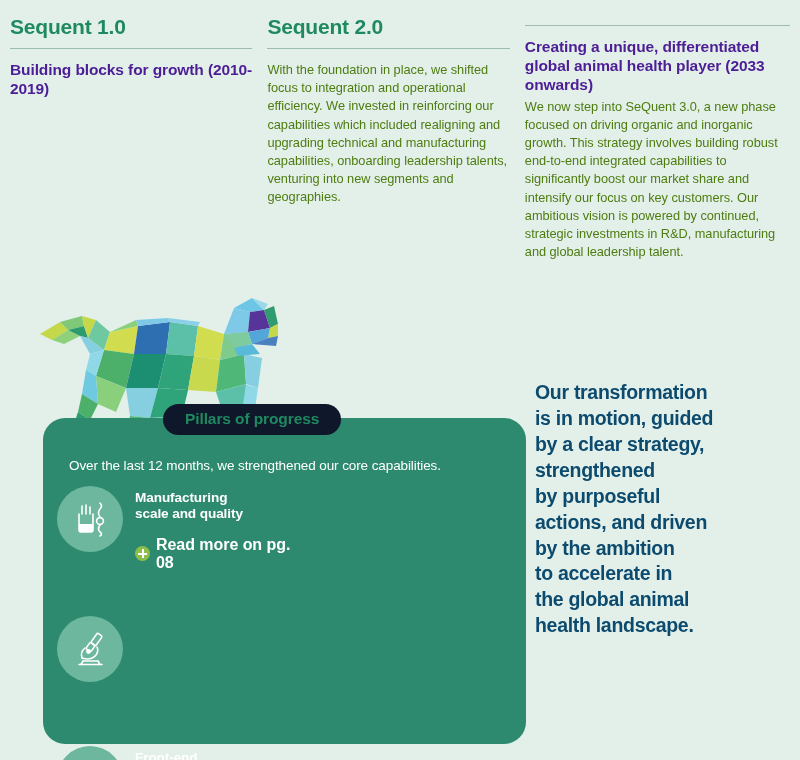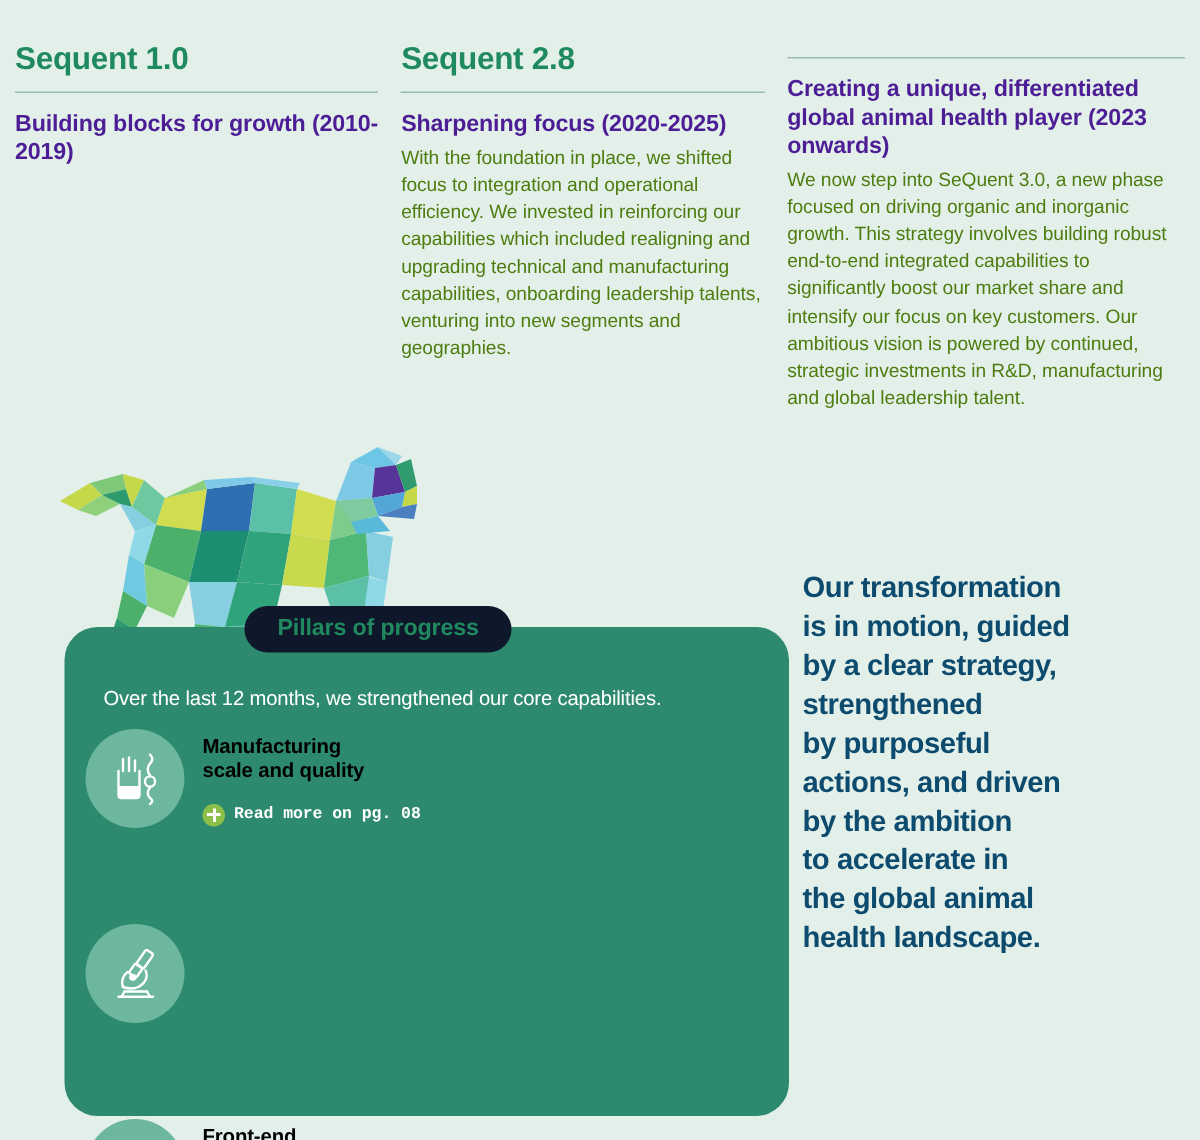--- a/index.html
+++ b/index.html
@@ -9,21 +9,21 @@
     height: 760px;
     background: #e3f0ea;
     font-family: "Liberation Sans", sans-serif;
     position: relative;
     overflow: hidden;
   }
 
   
   .columns {
     position: absolute;
-    top: 14px; left: 0;
+    top: 1px; left: 0;
     width: 800px;
     display: flex;
     padding: 14px 10px 0 10px;
   }
   .col { width: 245px; margin-right: 15px; }
   .col:last-child { margin-right: 0; width: 268px; }
 
   .col-title {
     color: #1f8a60;
     font-size: 21px;
@@ -128,36 +128,35 @@
     border-radius: 50%;
     background: #6cb79d;
     flex: 0 0 66px;
     display: flex;
     align-items: center;
     justify-content: center;
     margin-right: 12px;
   }
   .pillar-text { padding-top: 4px; }
   .pillar-label {
-    color: #000000;
+    color: #ffffff;
     font-size: 13.6px;
     font-weight: bold;
     line-height: 1.2;
     letter-spacing: -0.1px;
     white-space: pre-line;
   }
   .pillar-link {
     margin-top: 13px;
     display: flex;
     align-items: center;
     color: #ffffff;
-    font-size: 11px;
+    font-size: 16px;
     font-weight: bold;
     letter-spacing: -0.05px;
-    font-family: Liberation Mono, monospace;
   }
   .plus-badge {
     width: 15px; height: 15px;
     border-radius: 50%;
     background: #8cbf4a;
     margin-right: 6px;
     position: relative;
     flex: 0 0 15px;
   }
   .plus-badge::before, .plus-badge::after {
@@ -173,29 +172,28 @@
 
 <div class="columns">
 
   <div class="col">
     <div class="col-title">Sequent 1.0</div>
     <div class="col-rule"></div>
     <div class="col-heading">Building blocks for growth (2010-2019)</div>
   </div>
 
   <div class="col">
-    <div class="col-title">Sequent 2.8</div>
+    <div class="col-title">Sequent 2.0</div>
     <div class="col-rule"></div>
-    <div class="col-heading">Sharpening focus (2020-2025)</div>
     <div class="col-body">With the foundation in place, we shifted focus to integration and operational efficiency. We invested in reinforcing our capabilities which included realigning and upgrading technical and manufacturing capabilities, onboarding leadership talents, venturing into new segments and geographies.</div>
   </div>
 
   <div class="col">
     <div class="col-rule"></div>
-    <div class="col-heading">Creating a unique, differentiated global animal health player (2023 onwards)</div>
+    <div class="col-heading">Creating a unique, differentiated global animal health player (2033 onwards)</div>
     <div class="col-body">We now step into SeQuent 3.0, a new phase focused on driving organic and inorganic growth. This strategy involves building robust end-to-end integrated capabilities to significantly boost our market share and intensify our focus on key customers. Our ambitious vision is powered by continued, strategic investments in R&amp;D,  manufacturing and global leadership talent.</div>
   </div>
 
 </div>
 
 <div class="statement">Our transformation
 is in motion, guided
 by a clear strategy,
 strengthened
 by purposeful

